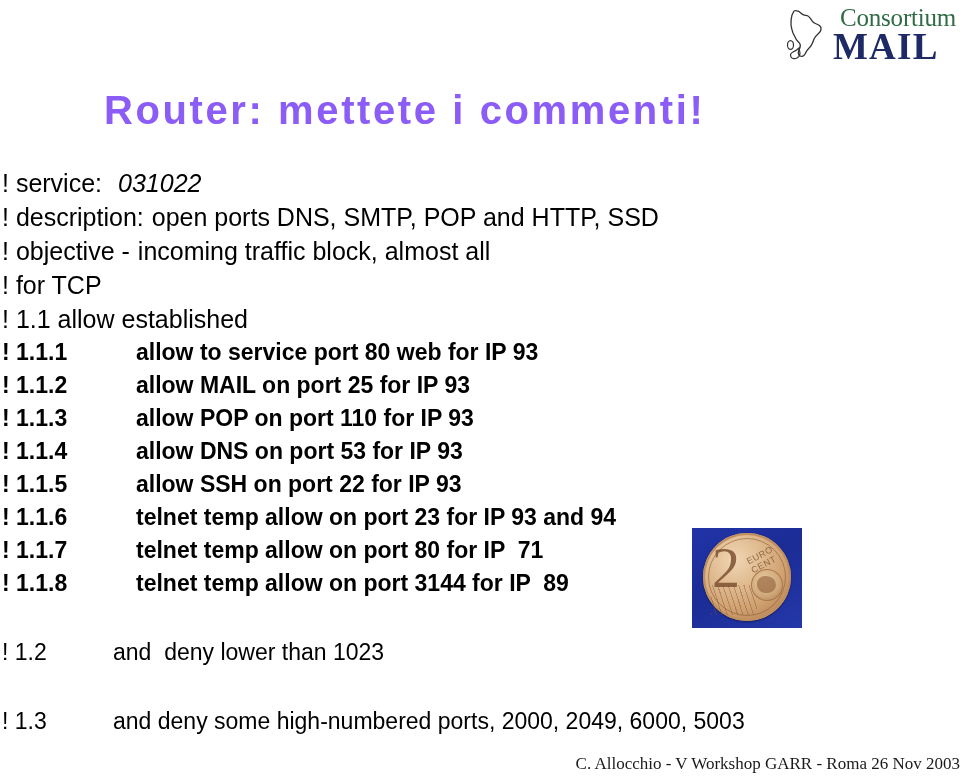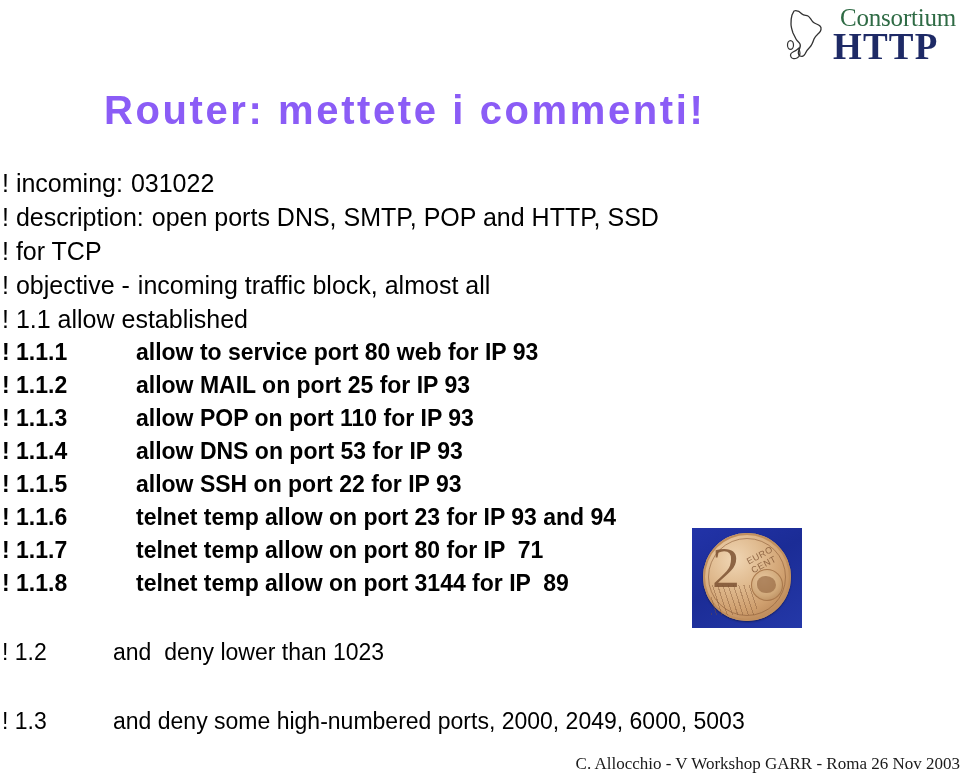--- a/index.html
+++ b/index.html
@@ -230,31 +230,31 @@
                  C29 16 32 16 34 18 C36 20 35 23 33 25 C31 27 29 28 28 31
                  C27 34 26 37 24 39 C22 41 20 43 19 46 C18 48 16 49 14 48
                  C12 47 12 44 13 42 C14 40 15 38 14 36 C13 34 11 33 10 31
                  C9 29 8 27 7 25 C6 22 5 19 5 16 C5 13 5 10 6 7 Z" fill="none" stroke="#333333" stroke-width="1.3" stroke-linejoin="round"></path>
         <path d="M13 40 C11 42 9 43 7 44 C5 45 4 47 5 49 C6 51 9 51 11 50 C13 49 14 47 14 45 Z" fill="none" stroke="#333333" stroke-width="1.2"></path>
         <ellipse cx="4.5" cy="37" rx="3" ry="4.4" fill="none" stroke="#333333" stroke-width="1.2"></ellipse>
       </svg>
     </div>
     <div id="logo-text">
       <span class="logo-consortium">Consortium</span>
-      <span class="logo-garr">HTTP</span>
+      <span class="logo-garr">MAIL</span>
     </div>
   </div>
 
   <div id="title">Router: mettete i commenti!</div>
 
   <div id="body-lines">
-      <div class="line big"><span class="lbl">! incoming:</span><span class="txt" style="margin-left: 8px;">031022</span></div>
+      <div class="line big"><span class="lbl">! service:</span><span class="txt" style="margin-left: 16px; font-style: italic;">031022</span></div>
       <div class="line big"><span class="lbl">! description:</span><span class="txt" style="margin-left: 8px;">open ports DNS, SMTP, POP and HTTP, SSD</span></div>
+      <div class="line big"><span class="lbl">! objective -</span><span class="txt" style="margin-left: 8px;">incoming traffic block, almost all</span></div>
       <div class="line big"><span class="lbl">! for TCP</span></div>
-      <div class="line big"><span class="lbl">! objective -</span><span class="txt" style="margin-left: 8px;">incoming traffic block, almost all</span></div>
       <div class="line big"><span class="lbl">! 1.1 allow established</span></div>
       <div class="line sub"><span class="lbl">! 1.1.1</span><span class="txt">allow to service port 80 web for IP 93</span></div>
       <div class="line sub"><span class="lbl">! 1.1.2</span><span class="txt">allow MAIL on port 25 for IP 93</span></div>
       <div class="line sub"><span class="lbl">! 1.1.3</span><span class="txt">allow POP on port 110 for IP 93</span></div>
       <div class="line sub"><span class="lbl">! 1.1.4</span><span class="txt">allow DNS on port 53 for IP 93</span></div>
       <div class="line sub"><span class="lbl">! 1.1.5</span><span class="txt">allow SSH on port 22 for IP 93</span></div>
       <div class="line sub"><span class="lbl">! 1.1.6</span><span class="txt">telnet temp allow on port 23 for IP 93 and 94</span></div>
       <div class="line sub"><span class="lbl">! 1.1.7</span><span class="txt">telnet temp allow on port 80 for IP  71</span></div>
       <div class="line sub"><span class="lbl">! 1.1.8</span><span class="txt">telnet temp allow on port 3144 for IP  89</span></div>
       <div class="line sub2"><span class="lbl">! 1.2</span><span class="txt">and  deny lower than 1023</span></div>

